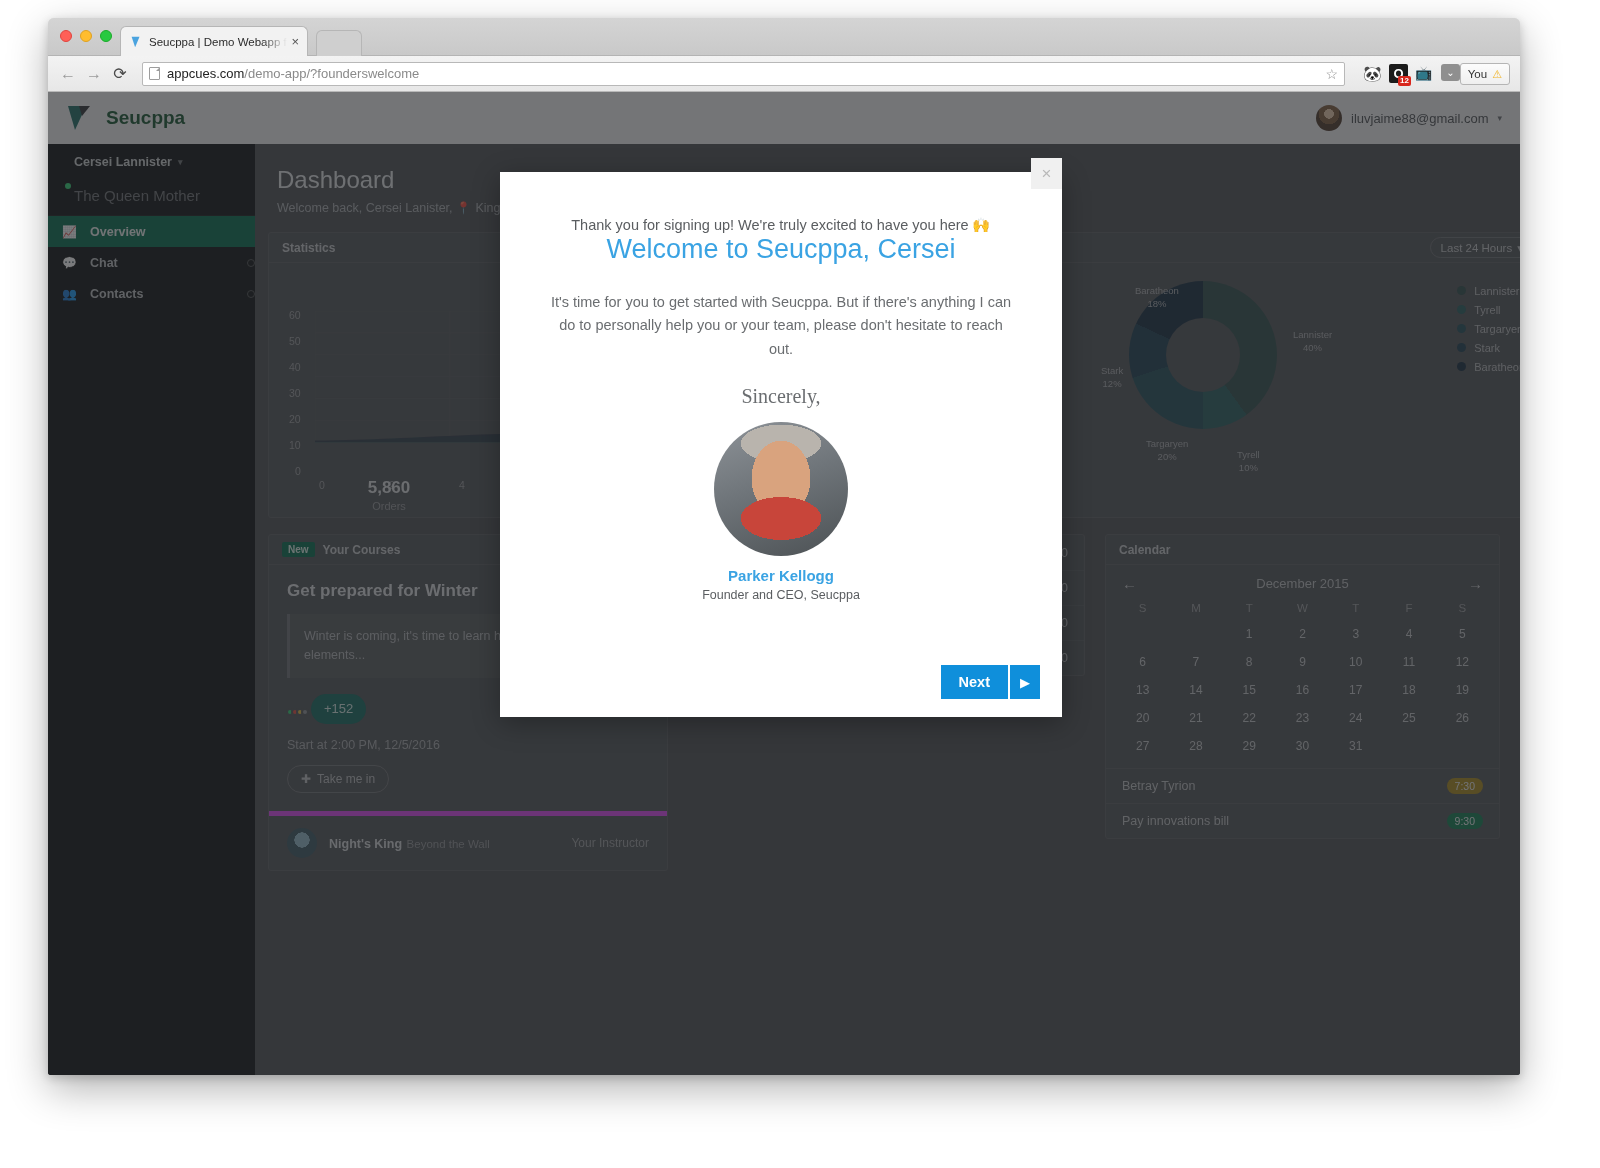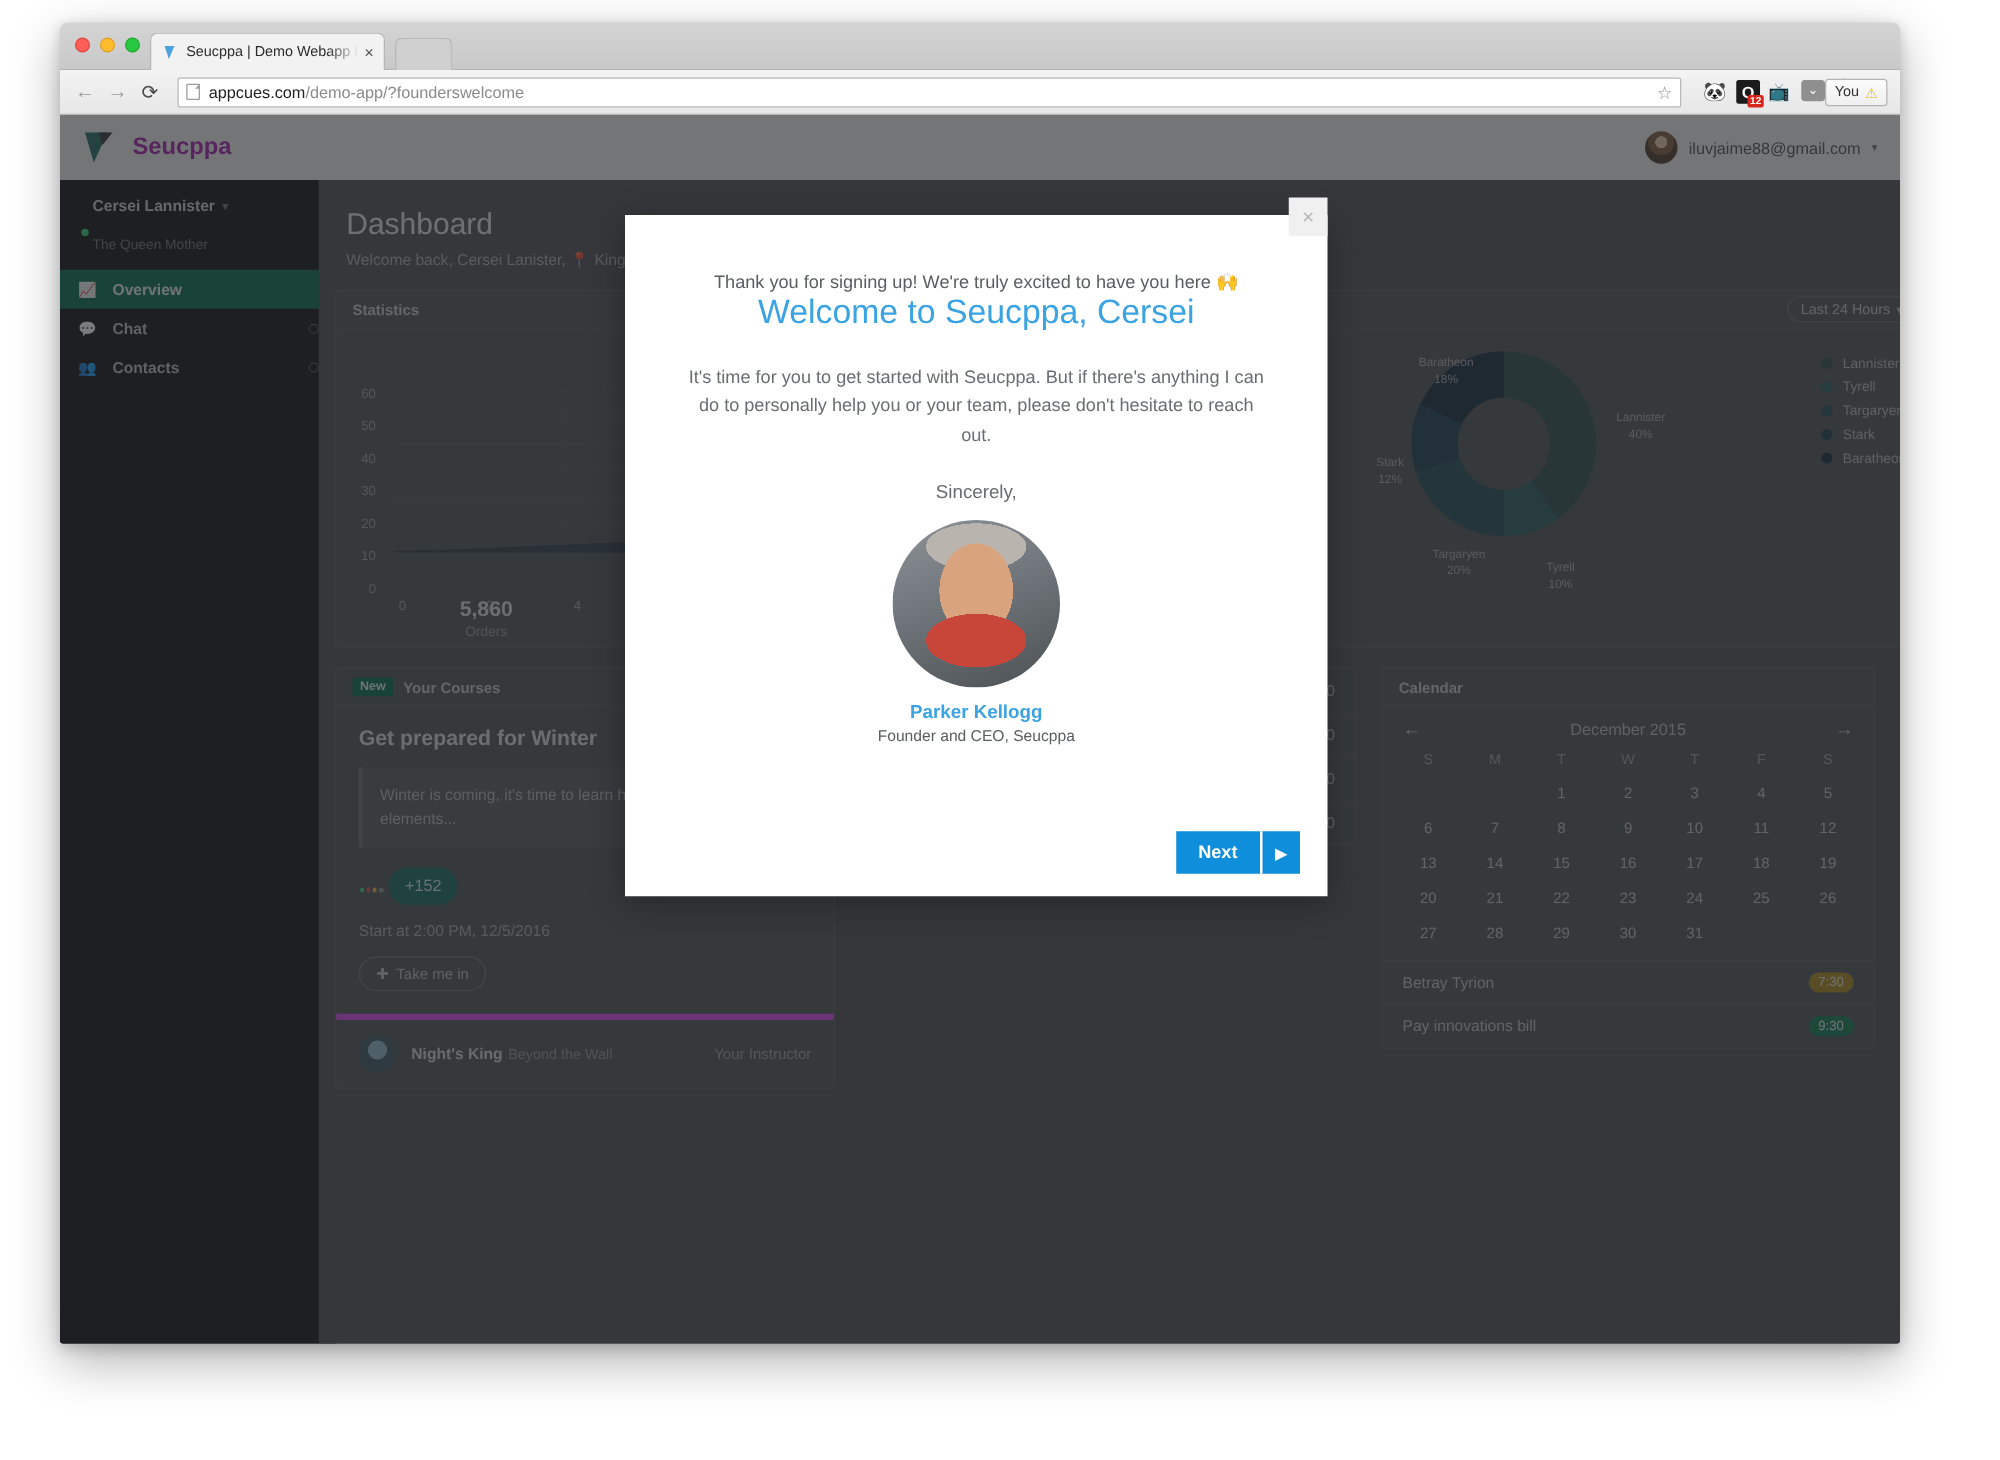--- a/index.html
+++ b/index.html
@@ -133,21 +133,21 @@
     z-index: 50;
   }
 
   
   #app-header {
     position: absolute; left: 0; top: 0; right: 0;
     height: 52px; background: #f0f0f0;
     display: flex; align-items: center;
   }
   #brand { display: flex; align-items: center; padding-left: 18px; gap: 14px; }
-  #brand-name { font-size: 19px; font-weight: bold; color: #a21caf; }
+  #brand-name { font-size: 19px; font-weight: bold; color: #14532d; }
   #header-user {
     position: absolute; right: 18px;
     display: flex; align-items: center; gap: 9px;
     font-size: 13px; color: #4a4d50;
   }
   .avatar { border-radius: 50%; background-size: cover; background-position: center; flex: 0 0 auto; }
   .caret-down { font-size: 9px; color: #6b6e71; }
 
   
   #sidebar {
@@ -158,21 +158,21 @@
     height: 72px; display: flex; align-items: center; gap: 12px;
     padding: 0 14px; border-bottom: 1px solid #17191a;
   }
   .sb-av-wrap { position: relative; flex: 0 0 auto; }
   .online-dot {
     position: absolute; left: 1px; top: 1px;
     width: 10px; height: 10px; border-radius: 50%;
     background: #2ecc71; border: 2px solid #0d0f10;
   }
   #sb-name { font-size: 12.5px; font-weight: bold; color: #c9ccce; display: flex; align-items: center; gap: 6px; }
-  #sb-role { font-size: 11px; color: #6d7073; margin-top: 18px; }
+  #sb-role { font-size: 15px; color: #6d7073; margin-top: 18px; }
   .nav-item {
     height: 31px; display: flex; align-items: center;
     padding: 0 14px; gap: 12px;
     font-size: 12.5px; font-weight: bold; color: #b9bcbe;
     cursor: pointer;
   }
   .nav-item.active { background: #00694b; color: #e8eceb; }
   .nav-icon { width: 16px; text-align: center; font-size: 12px; color: #9fa2a4; }
   .nav-item.active .nav-icon { color: #cfe3dc; }
   .nav-dot {
@@ -308,21 +308,21 @@
     cursor: pointer;
   }
   #modal-inner { padding: 34px 46px 0; text-align: center; }
   #modal-title { font-size: 27px; color: #3aa3e3; font-weight: normal; }
   #modal-tagline { font-size: 14.5px; color: #5a5d60; margin-top: 11px; }
   .modal-p {
     font-size: 14.5px; color: #6a6d70; line-height: 1.62;
     margin-top: 26px; text-align: center;
   }
   .modal-p b { color: #4b4e51; }
-  #modal-signoff { font-size: 15px; color: #6a6d70; margin-top: 24px; }
+  #modal-signoff { font-size: 20px; color: #6a6d70; margin-top: 24px; font-family: Liberation Serif, serif; }
   #founder-photo {
     width: 134px; height: 134px; border-radius: 50%;
     margin: 14px auto 0; background-size: cover; background-position: center top;
   }
   #founder-name { font-size: 15px; font-weight: bold; color: #3aa3e3; margin-top: 11px; }
   #founder-role { font-size: 12.5px; color: #5a5d60; margin-top: 4px; }
   #modal-footer {
     position: absolute; right: 22px; bottom: 18px;
     display: flex; align-items: stretch;
   }

